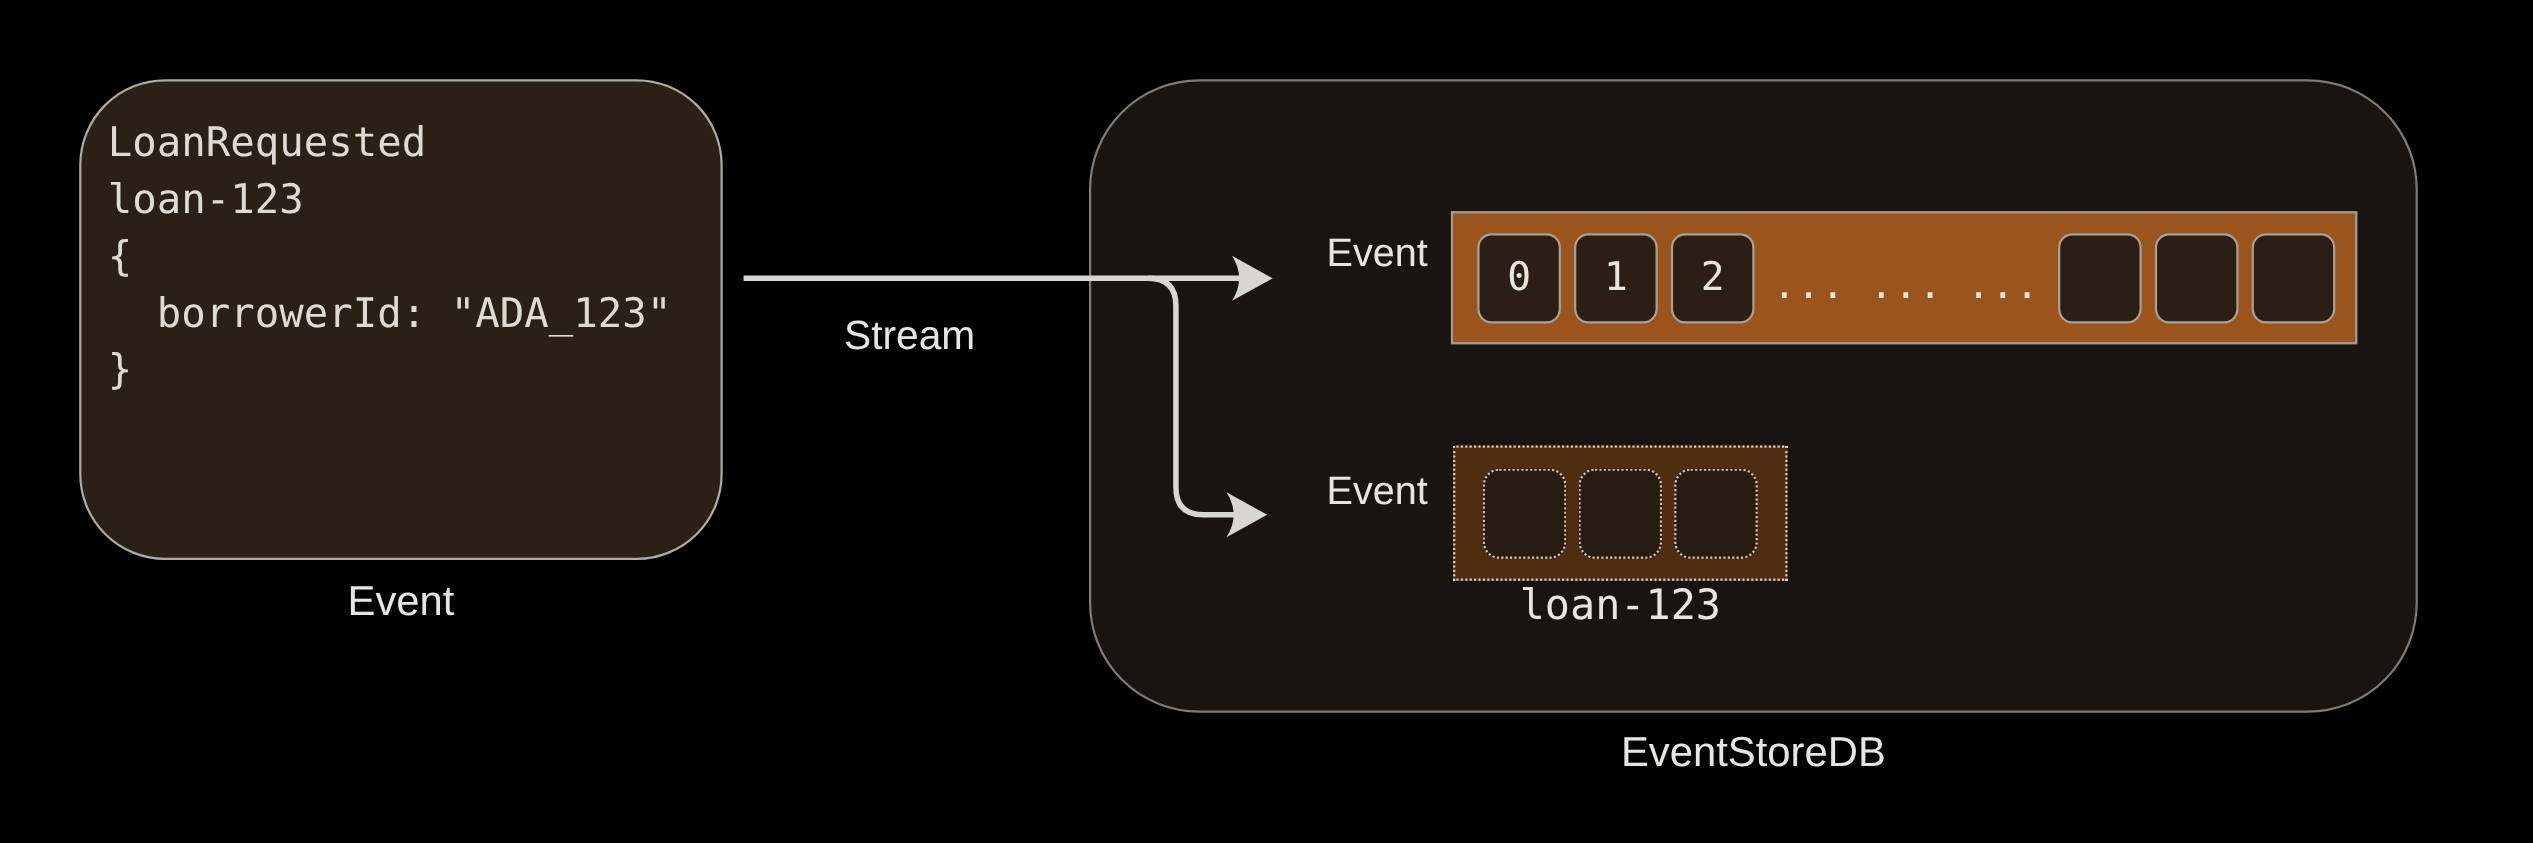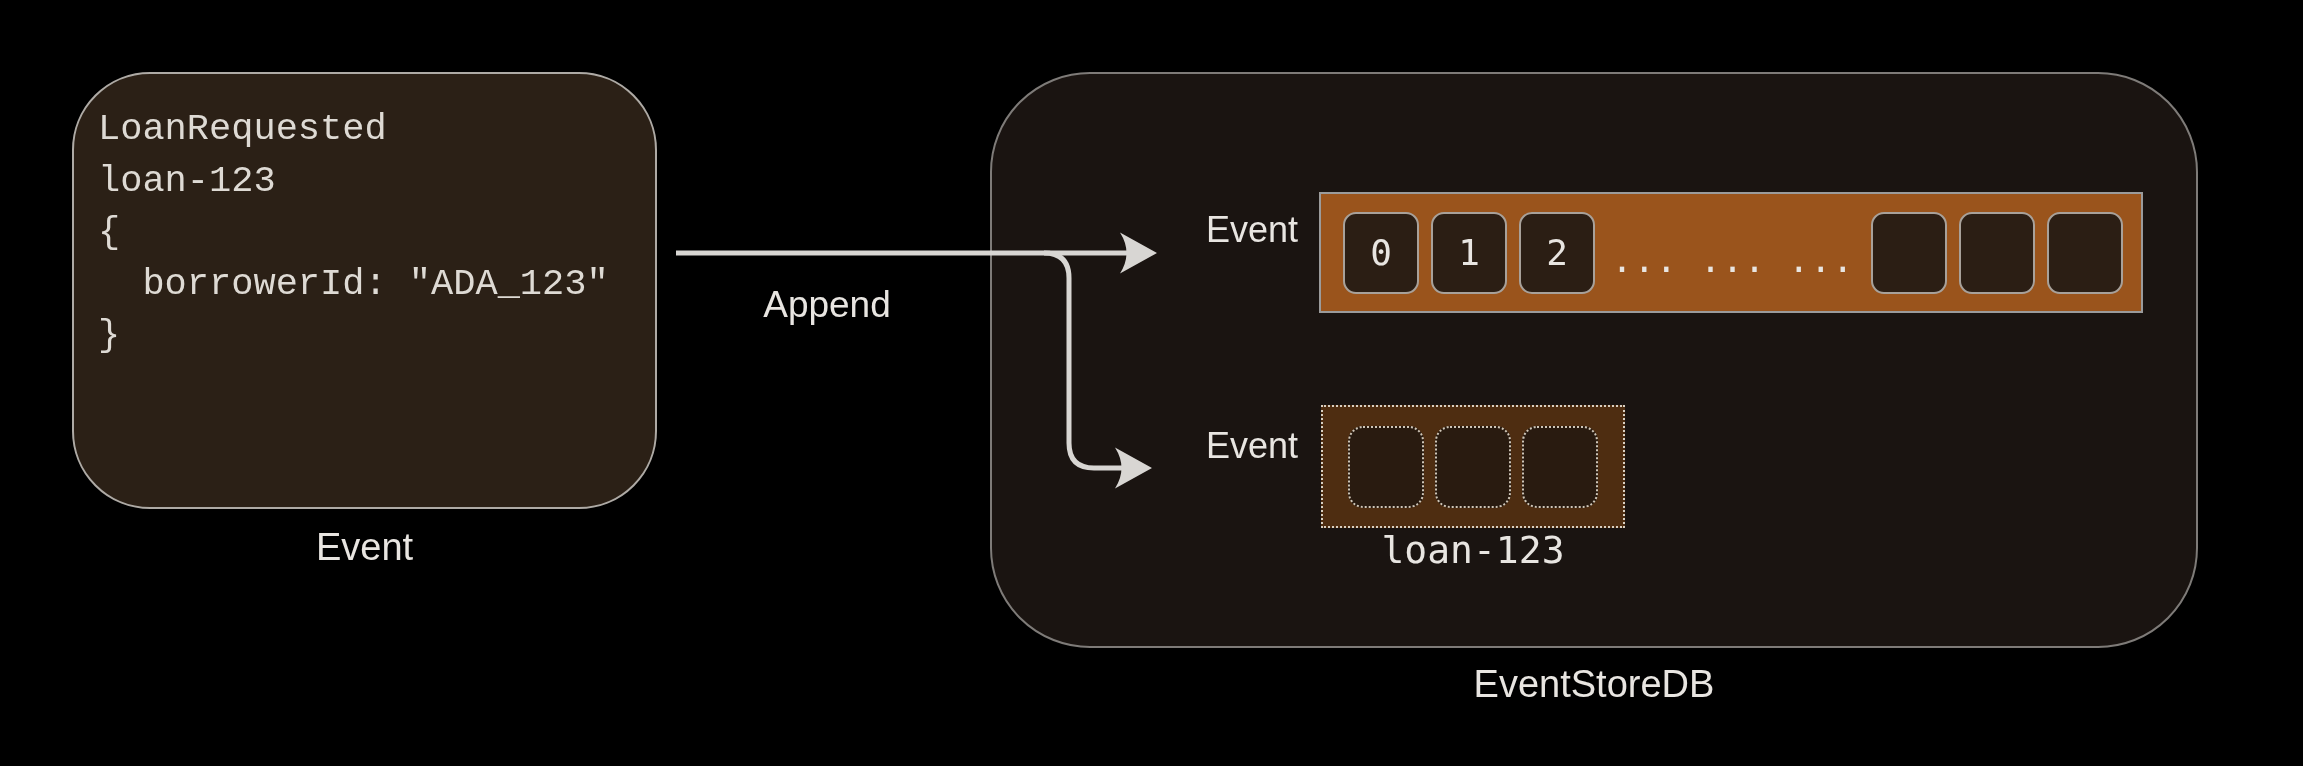--- a/index.html
+++ b/index.html
@@ -15,21 +15,21 @@
     box-sizing:border-box;border-radius:78px;
     background:var(--card_fill,#2B2016);
     border:2.5px solid var(--card_border,#AEAAA5);
   }
   .event-code{
     margin:0;padding:30px 0 0 24px;
     font-family:"DejaVu Sans Mono","Liberation Mono",monospace;
     font-size:37px;line-height:51.5px;white-space:pre;
     color:var(--code_text,#DEDAD4);
   }
-  .event-code span{display:block;font-family:Liberation Mono, monospace;}
+  .event-code span{display:block;}
   .caption{position:absolute;text-align:center;font-size:38px;}
   .event-caption{left:72px;top:526px;width:585px;}
   .store-caption{left:990px;top:663px;width:1208px;}
   
   .append-label{position:absolute;left:697px;top:284px;width:260px;text-align:center;font-size:37px;}
   
   .store{
     position:absolute;left:990px;top:72px;width:1208px;height:576px;
     box-sizing:border-box;border-radius:100px;
     background:var(--store_fill,#1A1411);
@@ -132,15 +132,15 @@
     <g stroke="var(--arrow,#D8D6D3)" stroke-width="5" fill="none">
       <path d="M676 253 L1128 253"></path>
       <path d="M1044 253 Q1069 253 1069 278 L1069 443 Q1069 468 1094 468 L1123 468"></path>
     </g>
     <g fill="var(--arrow,#D8D6D3)" stroke="none">
       <path d="M1157 253 L1120 232.5 Q1133 253 1120 273.5 Z"></path>
       <path d="M1152 468 L1115 447.5 Q1128 468 1115 488.5 Z"></path>
     </g>
   </svg>
 
-  <div class="append-label">Append</div>
+  <div class="append-label">Stream</div>
 
 </div>
 
 </body></html>

